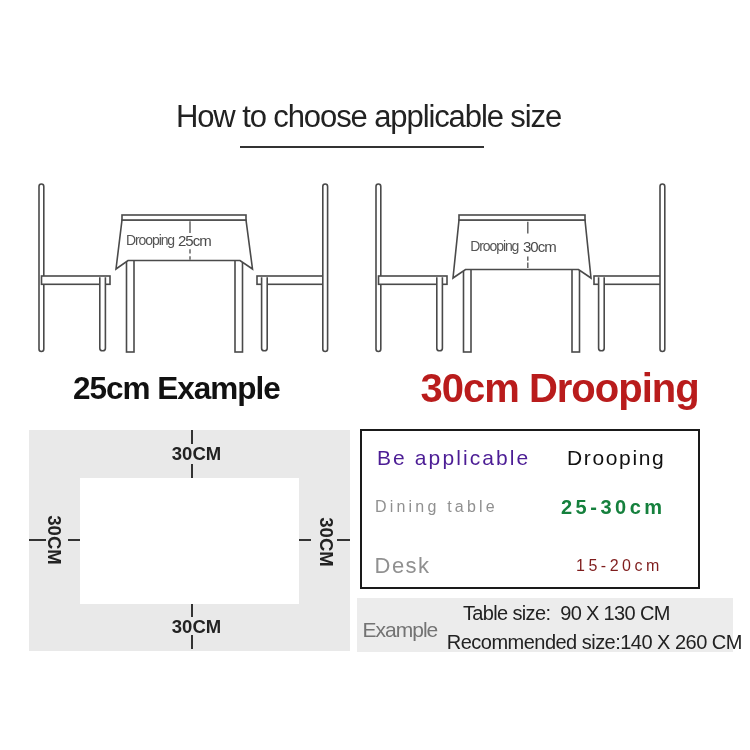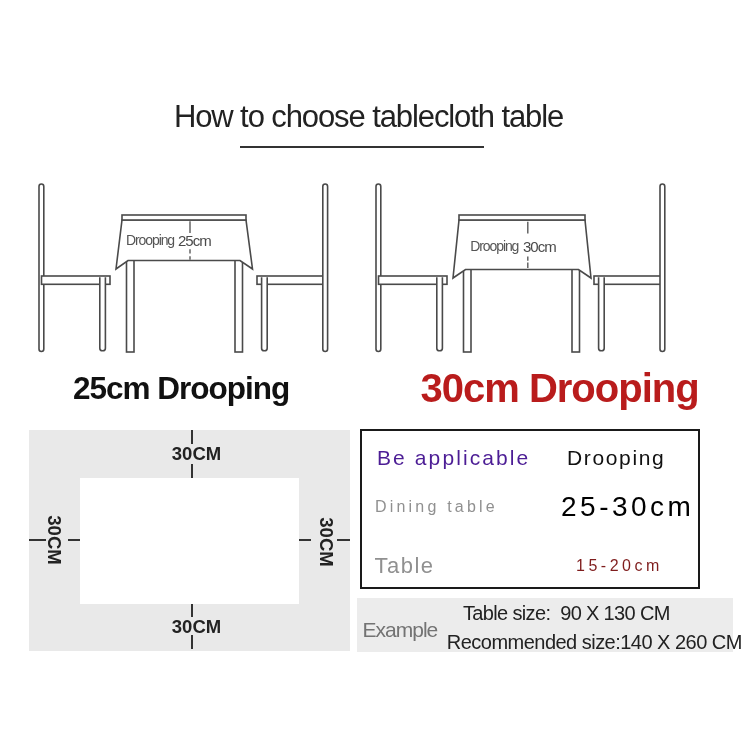--- a/index.html
+++ b/index.html
@@ -108,25 +108,25 @@
 
   <g>
       <path d="M598.6,277.2 L598.6,348.2 Q598.6,350.8 601.2,350.8 L601.6,350.8 Q604.2,350.8 604.2,348.2 L604.2,277.2" fill="#fff"></path>
     </g>
 
   <g>
       <rect x="660" y="184" width="4.8" height="167.5" rx="2.4" fill="#fff"></rect>
     </g>
 </svg>
 
-<div class="abs" style="left:0;top:100.8px;width:737px;text-align:center;font-size:31px;letter-spacing:-1.1px;color:#222;line-height:31px;">How to choose tablecloth table</div>
+<div class="abs" style="left:0;top:100.8px;width:737px;text-align:center;font-size:31px;letter-spacing:-1.1px;color:#222;line-height:31px;">How to choose applicable size</div>
 
 <div class="abs" style="left:240px;top:146px;width:244px;height:2px;background:#333;"></div>
 
-<div class="abs" style="left:73px;top:373.2px;font-size:31.5px;font-weight:bold;letter-spacing:-1px;color:#111;line-height:31.5px;">25cm Drooping</div>
+<div class="abs" style="left:73px;top:373.2px;font-size:31.5px;font-weight:bold;letter-spacing:-1px;color:#111;line-height:31.5px;">25cm Example</div>
 
 <div class="abs" style="left:420.5px;top:373.2px;font-size:40px;font-weight:bold;letter-spacing:-1px;color:#b91c1c;line-height:31.5px;">30cm Drooping</div>
 
 <div class="abs" style="left:29px;top:430px;width:321px;height:221px;background:#e9e9e9;"></div>
 
 <div class="abs" style="left:80px;top:478px;width:219px;height:126px;background:#ffffff;"></div>
 
 <div class="abs" style="left:190.5px;top:430px;width:2px;height:13.5px;background:#333;"></div>
 <div class="abs" style="left:190.5px;top:464px;width:2px;height:14px;background:#333;"></div>
 
@@ -148,23 +148,23 @@
 <div class="abs" style="left:275.5px;top:531.5px;width:100px;text-align:center;font-size:18.5px;font-weight:bold;letter-spacing:0px;color:#222;line-height:20px;transform:rotate(90deg);">30CM</div>
 
 <div class="abs" style="left:360px;top:429px;width:340px;height:160px;border:2px solid #1a1a1a;box-sizing:border-box;"></div>
 
 <div class="abs" style="left:377px;top:447.2px;font-size:21px;letter-spacing:2.1px;color:#4c1d95;line-height:21px;">Be applicable</div>
 
 <div class="abs" style="left:567px;top:446.8px;font-size:21px;letter-spacing:1.65px;color:#111;line-height:21px;">Drooping</div>
 
 <div class="abs" style="left:375px;top:496.4px;font-size:16px;letter-spacing:3.2px;color:#909090;line-height:22px;">Dining table</div>
 
-<div class="abs" style="left:561px;top:496.4px;font-size:28px;letter-spacing:3.5px;color:#000000;line-height:22px;">25-30cm</div>
+<div class="abs" style="left:561px;top:496.4px;font-size:20px;letter-spacing:3.5px;color:#15803d;line-height:22px;font-weight:bold;">25-30cm</div>
 
-<div class="abs" style="left:374.5px;top:554.9px;font-size:22px;letter-spacing:1.5px;color:#909090;line-height:22px;">Table</div>
+<div class="abs" style="left:374.5px;top:554.9px;font-size:22px;letter-spacing:1.5px;color:#909090;line-height:22px;">Desk</div>
 
 <div class="abs" style="left:576px;top:554.9px;font-size:16px;letter-spacing:3.5px;color:#7f1d1d;line-height:22px;">15-20cm</div>
 
 <div class="abs" style="left:357px;top:598px;width:376px;height:54px;background:#ececec;"></div>
 
 <div class="abs" style="left:362.6px;top:618.6px;font-size:21px;letter-spacing:-1px;color:#737373;line-height:21px;">Example</div>
 
 <div class="abs" style="left:463px;top:603px;font-size:20px;letter-spacing:-0.65px;color:#222;line-height:20px;">Table size:&nbsp; 90 X 130 CM</div>
 
 <div class="abs" style="left:446.8px;top:631.5px;font-size:20px;letter-spacing:-0.52px;color:#222;line-height:20px;">Recommended size:140 X 260 CM</div>

